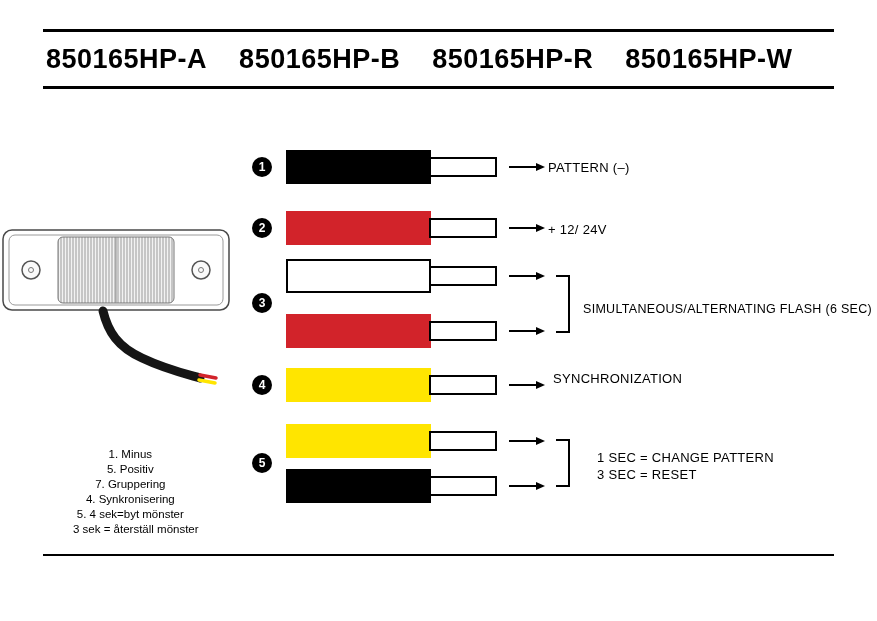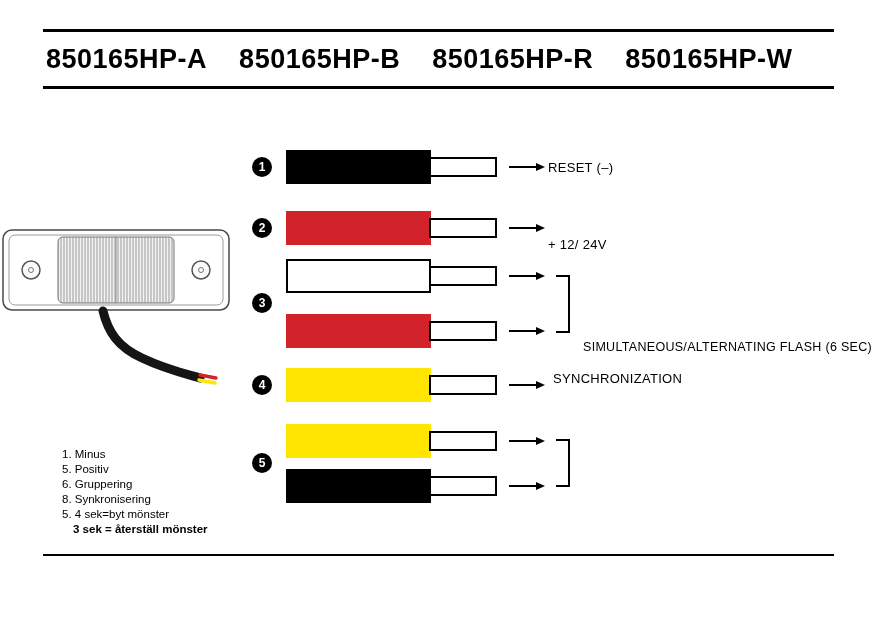--- a/index.html
+++ b/index.html
@@ -31,26 +31,26 @@
   .arrow{position:absolute;left:509px;width:28px;height:2px;background:#000;}
   .arrow::after{
     content:'';position:absolute;right:-8px;top:-3.5px;width:0;height:0;
     border-left:9px solid #000;border-top:4.5px solid transparent;border-bottom:4.5px solid transparent;
   }
   .bracket{
     position:absolute;left:556px;width:14px;box-sizing:border-box;
     border-top:2.5px solid #000;border-right:2.5px solid #000;border-bottom:2.5px solid #000;
   }
   .lbl{position:absolute;font-size:13px;letter-spacing:0.3px;white-space:nowrap;}
-  .lbl-flash{font-size:12.5px;margin-top:38px;}
+  .lbl-flash{font-size:12.5px;}
   .lbl-two-lines div{line-height:16.5px;}
   .legend{
-    position:absolute;left:62px;top:447px;font-size:11.5px;line-height:15px;
+    position:absolute;left:62px;top:447px;font-size:11.5px;line-height:15px;text-align:center;
   }
-  .legend .indent{padding-left:11px;font-weight:bold;}
+  .legend .indent{padding-left:11px;}
   .module-svg{position:absolute;left:0;top:227px;}
 </style>
 </head>
 <body>
 
 <div class="page">
 
   <div class="rule rule-top"></div>
   <div class="rule rule-title"></div>
   <div class="rule rule-bottom"></div>
@@ -84,26 +84,26 @@
 
   <div class="pin" style="top:157px">1</div>
   <div class="pin" style="top:218px">2</div>
   <div class="pin" style="top:293px">3</div>
   <div class="pin" style="top:375px">4</div>
   <div class="pin" style="top:453px">5</div>
 
   <div class="bar" style="top: 150px; background: rgb(0, 0, 0);"></div>
   <div class="ext" style="top:157px"></div>
   <div class="arrow" style="top:166px"></div>
-  <div class="lbl" style="left:548px;top:160px">RESET (–)</div>
+  <div class="lbl" style="left:548px;top:160px">PATTERN (–)</div>
 
   <div class="bar" style="top: 211px; background: rgb(210, 35, 42);"></div>
   <div class="ext" style="top:218px"></div>
   <div class="arrow" style="top:227px"></div>
-  <div class="lbl" style="left:548px;top:237px">+ 12/ 24V</div>
+  <div class="lbl" style="left:548px;top:222px">+ 12/ 24V</div>
 
   <div class="bar outlined" style="top: 259px; background: rgb(255, 255, 255);"></div>
   <div class="ext" style="top:266px"></div>
   <div class="arrow" style="top:275px"></div>
   <div class="bar" style="top: 314px; background: rgb(210, 35, 42);"></div>
   <div class="ext" style="top:321px"></div>
   <div class="arrow" style="top:330px"></div>
   <div class="bracket" style="top:275px;height:58px"></div>
   <div class="lbl lbl-flash" style="left:583px;top:302px">SIMULTANEOUS/ALTERNATING FLASH (6 SEC)</div>
 
@@ -112,23 +112,27 @@
   <div class="arrow" style="top:384px"></div>
   <div class="lbl" style="left:553px;top:371px">SYNCHRONIZATION</div>
 
   <div class="bar" style="top: 424px; background: rgb(255, 229, 0);"></div>
   <div class="ext" style="top:431px"></div>
   <div class="arrow" style="top:440px"></div>
   <div class="bar" style="top: 469px; background: rgb(0, 0, 0);"></div>
   <div class="ext" style="top:476px"></div>
   <div class="arrow" style="top:485px"></div>
   <div class="bracket" style="top:439px;height:48px"></div>
+  <div class="lbl lbl-two-lines" style="left:597px;top:450px">
+    <div>1 SEC = CHANGE PATTERN</div>
+    <div>3 SEC = RESET</div>
+  </div>
 
   <div class="legend">
     <div>1. Minus</div>
     <div>5. Positiv</div>
-    <div>6. Gruppering</div>
-    <div>8. Synkronisering</div>
+    <div>7. Gruppering</div>
+    <div>4. Synkronisering</div>
     <div>5. 4 sek=byt mönster</div>
     <div class="indent">3 sek = återställ mönster</div>
   </div>
 
 </div>
 
 </body></html>

